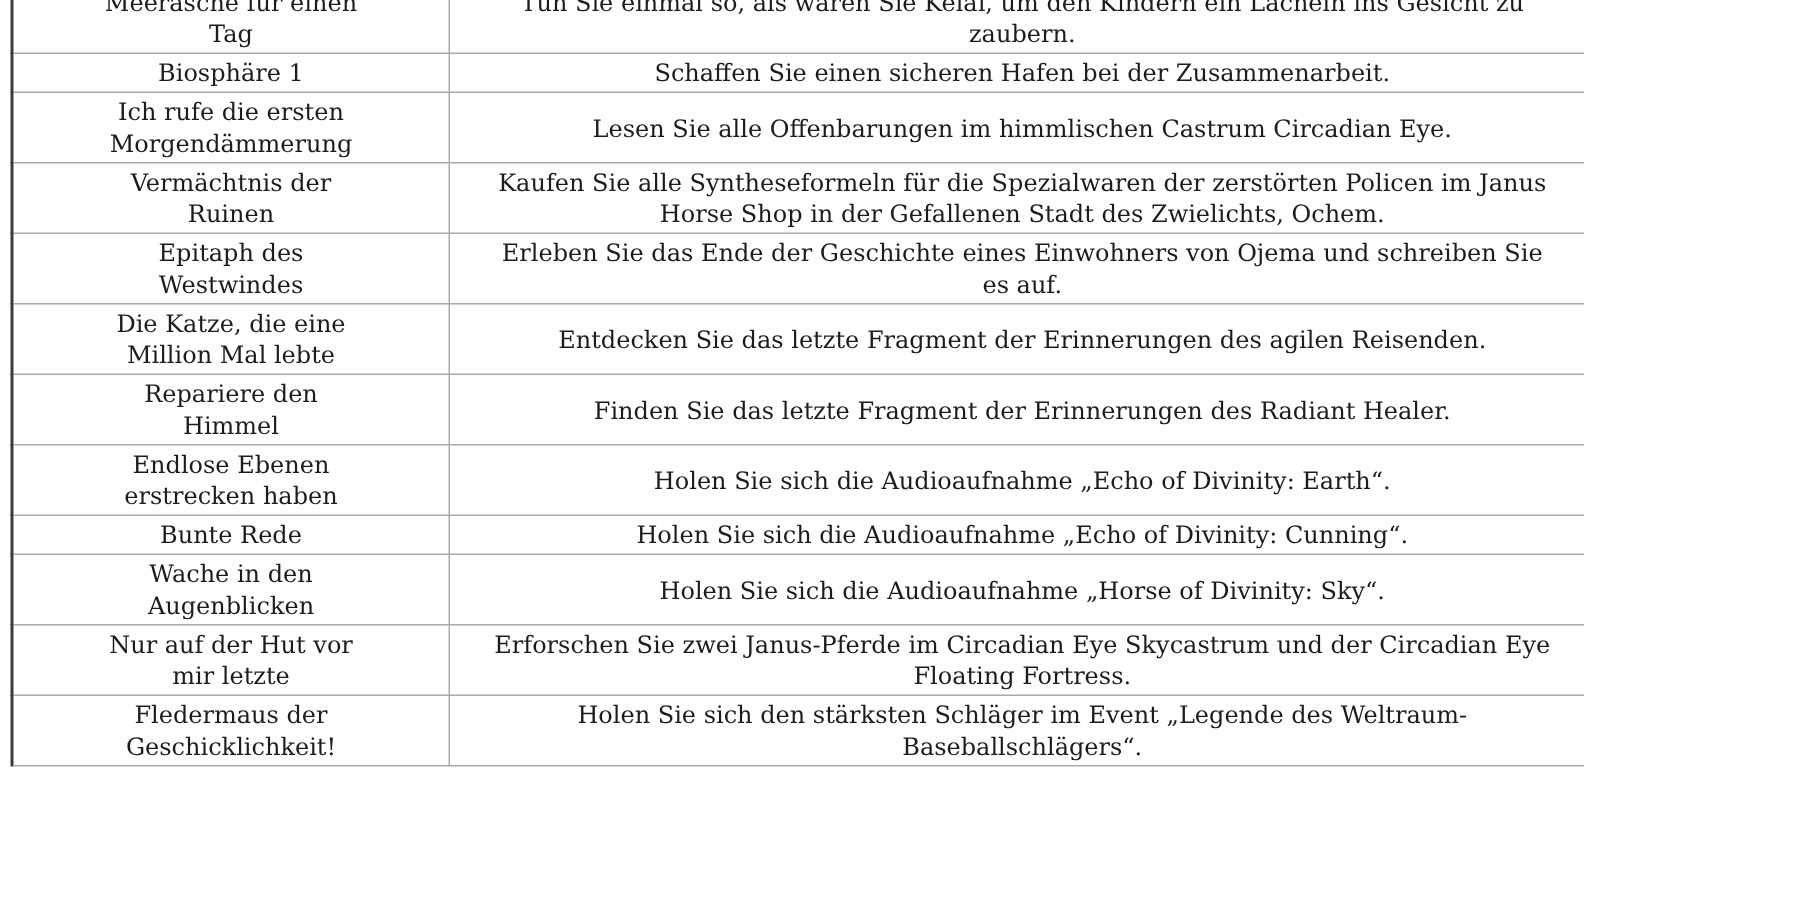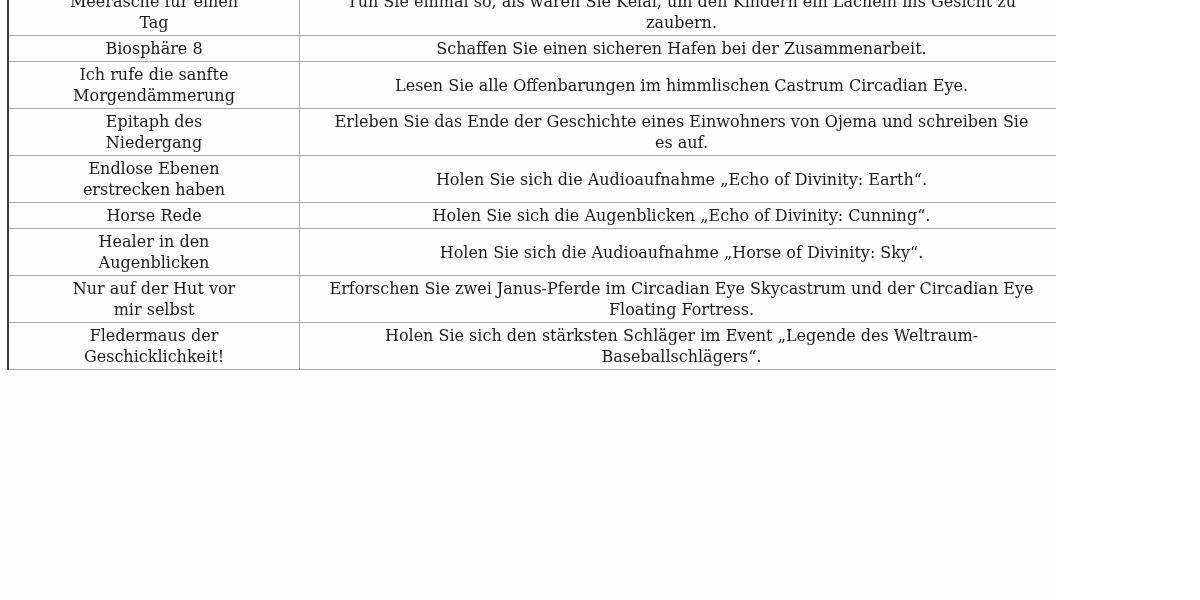--- a/index.html
+++ b/index.html
@@ -48,57 +48,76 @@
   <table class="achievements">
     <tbody id="rows-container">
         <tr>
           <td class="col-name">Meeräsche für einen
 Tag</td>
           <td class="col-desc">Tun Sie einmal so, als wären Sie Kelai, um den Kindern ein Lächeln ins Gesicht zu
 zaubern.</td>
           <td class="col-points">5</td>
         </tr>
         <tr>
-          <td class="col-name">Biosphäre 8</td>
+          <td class="col-name">Biosphäre 1</td>
           <td class="col-desc">Schaffen Sie einen sicheren Hafen bei der Zusammenarbeit.</td>
           <td class="col-points">5</td>
         </tr>
         <tr>
-          <td class="col-name">Ich rufe die sanfte
+          <td class="col-name">Ich rufe die ersten
 Morgendämmerung</td>
           <td class="col-desc">Lesen Sie alle Offenbarungen im himmlischen Castrum Circadian Eye.</td>
           <td class="col-points">5</td>
         </tr>
         <tr>
+          <td class="col-name">Vermächtnis der
+Ruinen</td>
+          <td class="col-desc">Kaufen Sie alle Syntheseformeln für die Spezialwaren der zerstörten Policen im Janus
+Horse Shop in der Gefallenen Stadt des Zwielichts, Ochem.</td>
+          <td class="col-points">5</td>
+        </tr>
+        <tr>
           <td class="col-name">Epitaph des
-Niedergang</td>
+Westwindes</td>
           <td class="col-desc">Erleben Sie das Ende der Geschichte eines Einwohners von Ojema und schreiben Sie
 es auf.</td>
+          <td class="col-points">5</td>
+        </tr>
+        <tr>
+          <td class="col-name">Die Katze, die eine
+Million Mal lebte</td>
+          <td class="col-desc">Entdecken Sie das letzte Fragment der Erinnerungen des agilen Reisenden.</td>
+          <td class="col-points">5</td>
+        </tr>
+        <tr>
+          <td class="col-name">Repariere den
+Himmel</td>
+          <td class="col-desc">Finden Sie das letzte Fragment der Erinnerungen des Radiant Healer.</td>
           <td class="col-points">5</td>
         </tr>
         <tr>
           <td class="col-name">Endlose Ebenen
 erstrecken haben</td>
           <td class="col-desc">Holen Sie sich die Audioaufnahme „Echo of Divinity: Earth“.</td>
           <td class="col-points">5</td>
         </tr>
         <tr>
-          <td class="col-name">Horse Rede</td>
-          <td class="col-desc">Holen Sie sich die Augenblicken „Echo of Divinity: Cunning“.</td>
+          <td class="col-name">Bunte Rede</td>
+          <td class="col-desc">Holen Sie sich die Audioaufnahme „Echo of Divinity: Cunning“.</td>
           <td class="col-points">5</td>
         </tr>
         <tr>
-          <td class="col-name">Healer in den
+          <td class="col-name">Wache in den
 Augenblicken</td>
           <td class="col-desc">Holen Sie sich die Audioaufnahme „Horse of Divinity: Sky“.</td>
           <td class="col-points">5</td>
         </tr>
         <tr>
           <td class="col-name">Nur auf der Hut vor
-mir selbst</td>
+mir letzte</td>
           <td class="col-desc">Erforschen Sie zwei Janus-Pferde im Circadian Eye Skycastrum und der Circadian Eye
 Floating Fortress.</td>
           <td class="col-points">5</td>
         </tr>
         <tr>
           <td class="col-name">Fledermaus der
 Geschicklichkeit!</td>
           <td class="col-desc">Holen Sie sich den stärksten Schläger im Event „Legende des Weltraum-
 Baseballschlägers“.</td>
           <td class="col-points">5</td>

